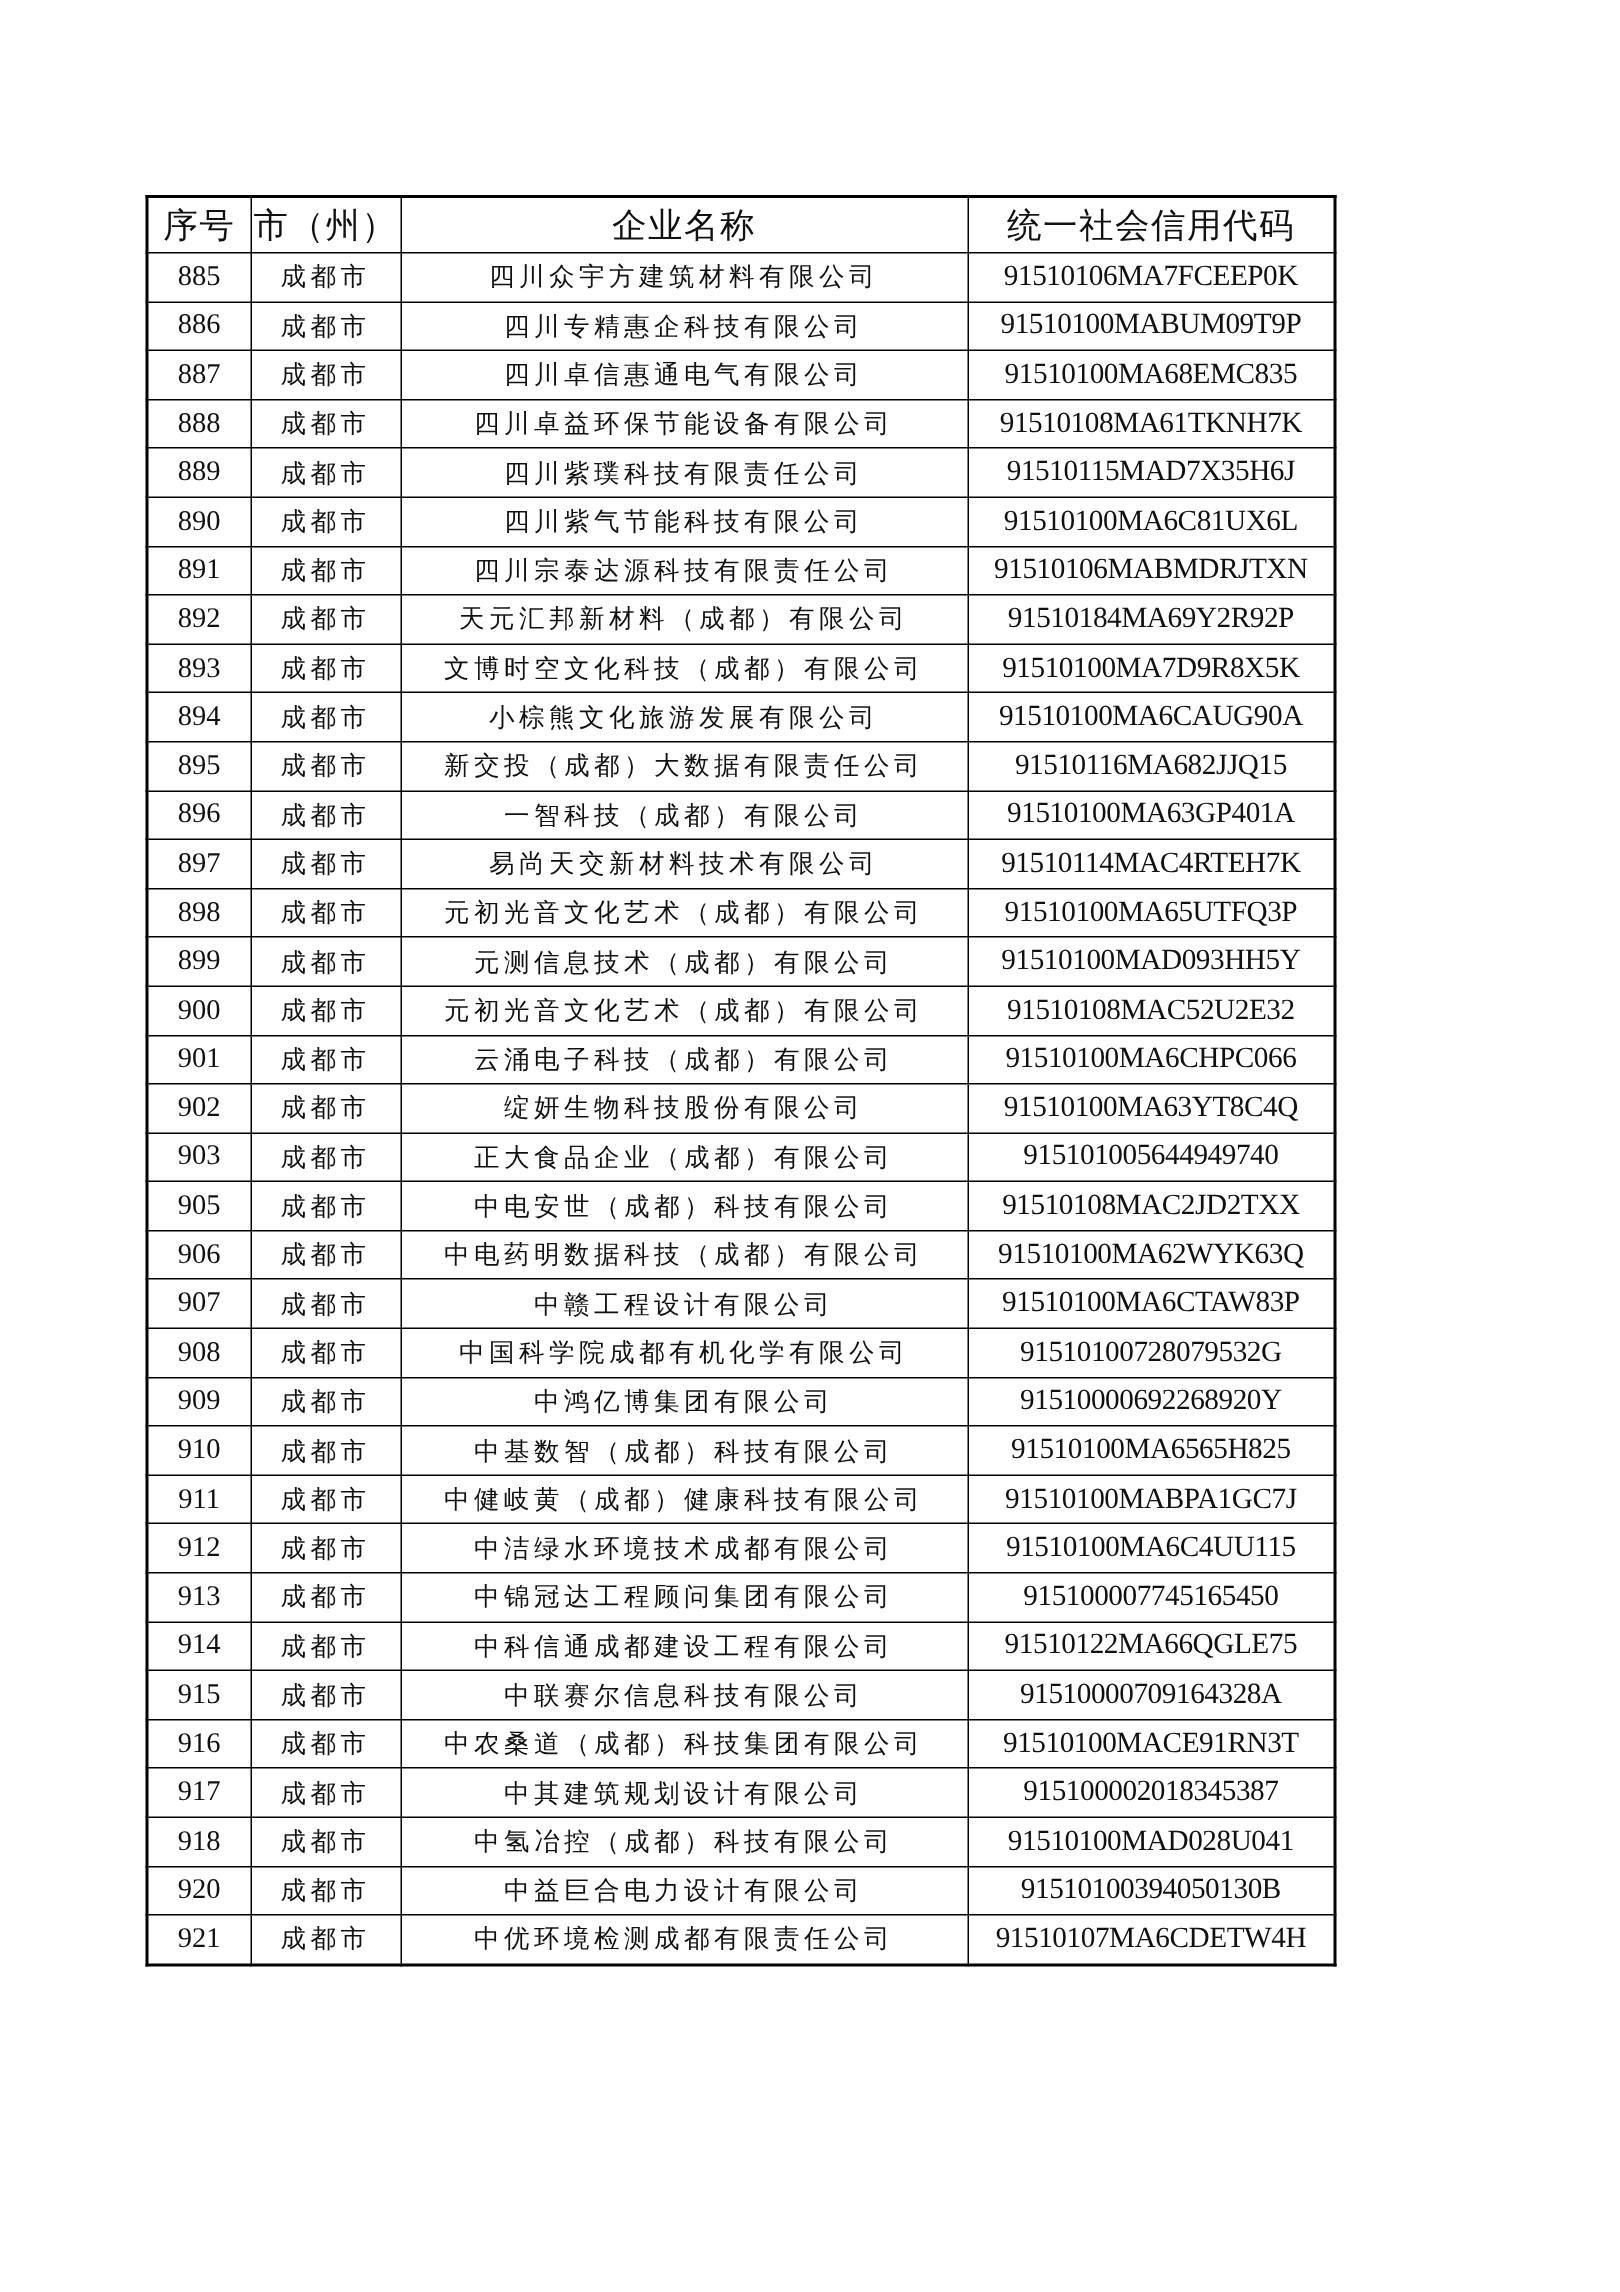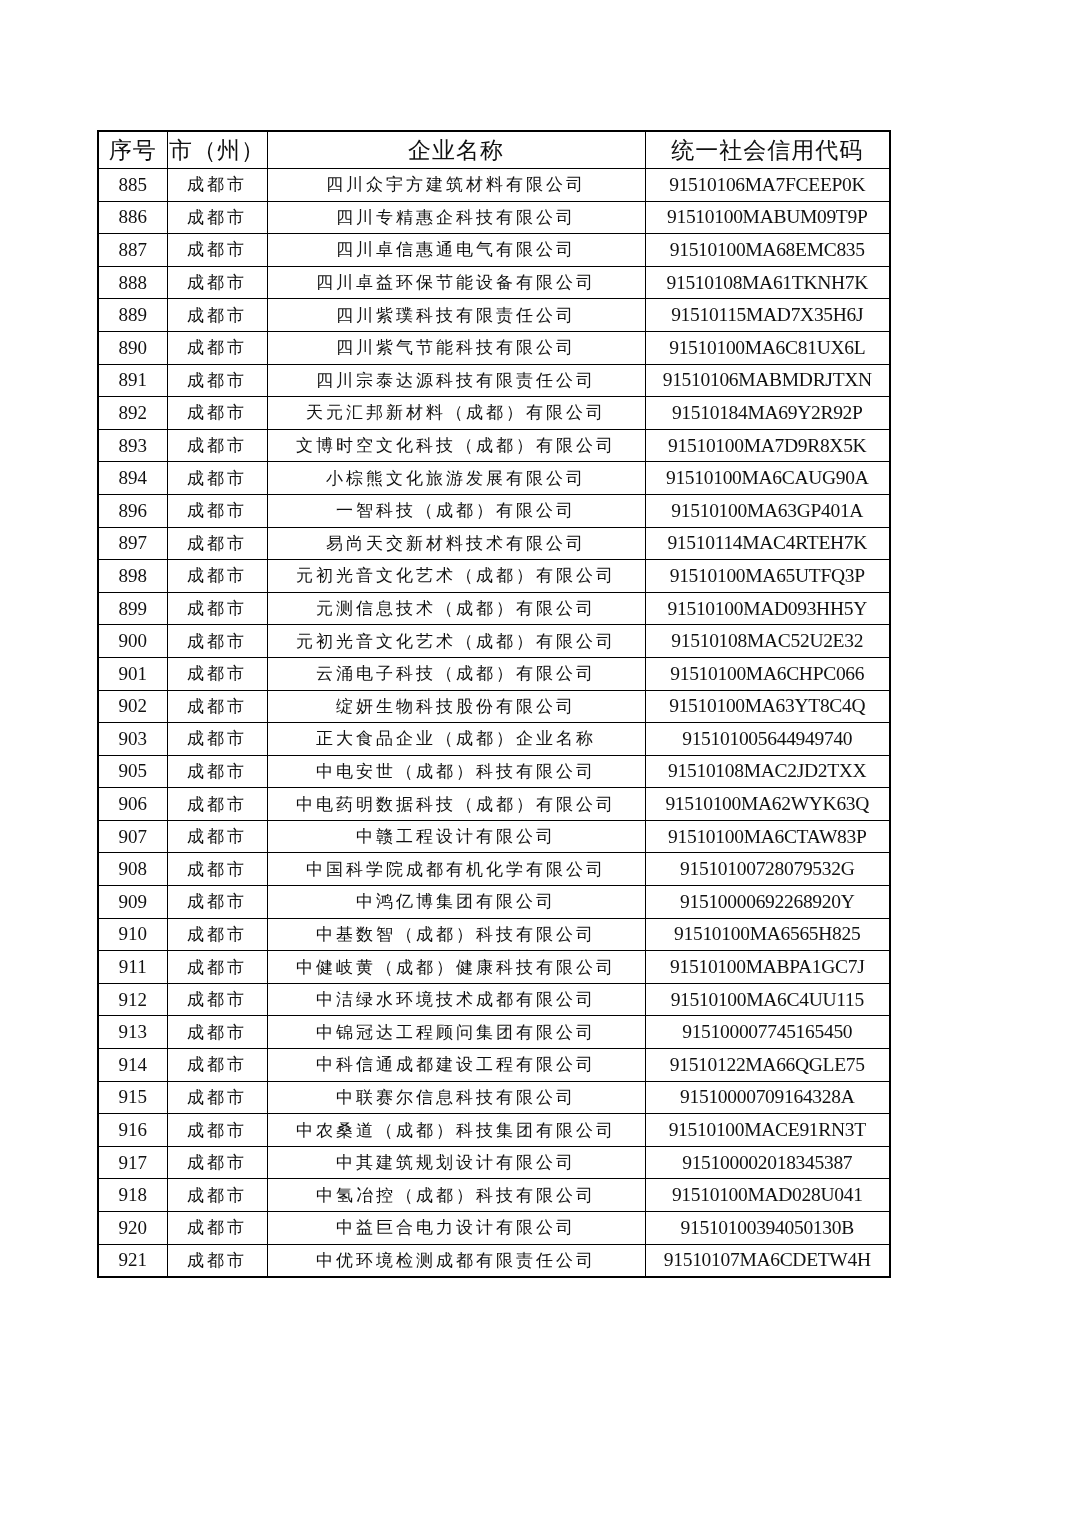--- a/index.html
+++ b/index.html
@@ -118,20 +118,26 @@
           <td class="name">文博时空文化科技（成都）有限公司</td>
           <td class="code">91510100MA7D9R8X5K</td>
         </tr>
         <tr>
           <td class="seq">894</td>
           <td class="city">成都市</td>
           <td class="name">小棕熊文化旅游发展有限公司</td>
           <td class="code">91510100MA6CAUG90A</td>
         </tr>
         <tr>
+          <td class="seq">895</td>
+          <td class="city">成都市</td>
+          <td class="name">新交投（成都）大数据有限责任公司</td>
+          <td class="code">91510116MA682JJQ15</td>
+        </tr>
+        <tr>
           <td class="seq">896</td>
           <td class="city">成都市</td>
           <td class="name">一智科技（成都）有限公司</td>
           <td class="code">91510100MA63GP401A</td>
         </tr>
         <tr>
           <td class="seq">897</td>
           <td class="city">成都市</td>
           <td class="name">易尚天交新材料技术有限公司</td>
           <td class="code">91510114MAC4RTEH7K</td>
@@ -162,21 +168,21 @@
         </tr>
         <tr>
           <td class="seq">902</td>
           <td class="city">成都市</td>
           <td class="name">绽妍生物科技股份有限公司</td>
           <td class="code">91510100MA63YT8C4Q</td>
         </tr>
         <tr>
           <td class="seq">903</td>
           <td class="city">成都市</td>
-          <td class="name">正大食品企业（成都）企业名称</td>
+          <td class="name">正大食品企业（成都）有限公司</td>
           <td class="code">915101005644949740</td>
         </tr>
         <tr>
           <td class="seq">905</td>
           <td class="city">成都市</td>
           <td class="name">中电安世（成都）科技有限公司</td>
           <td class="code">91510108MAC2JD2TXX</td>
         </tr>
         <tr>
           <td class="seq">906</td>

